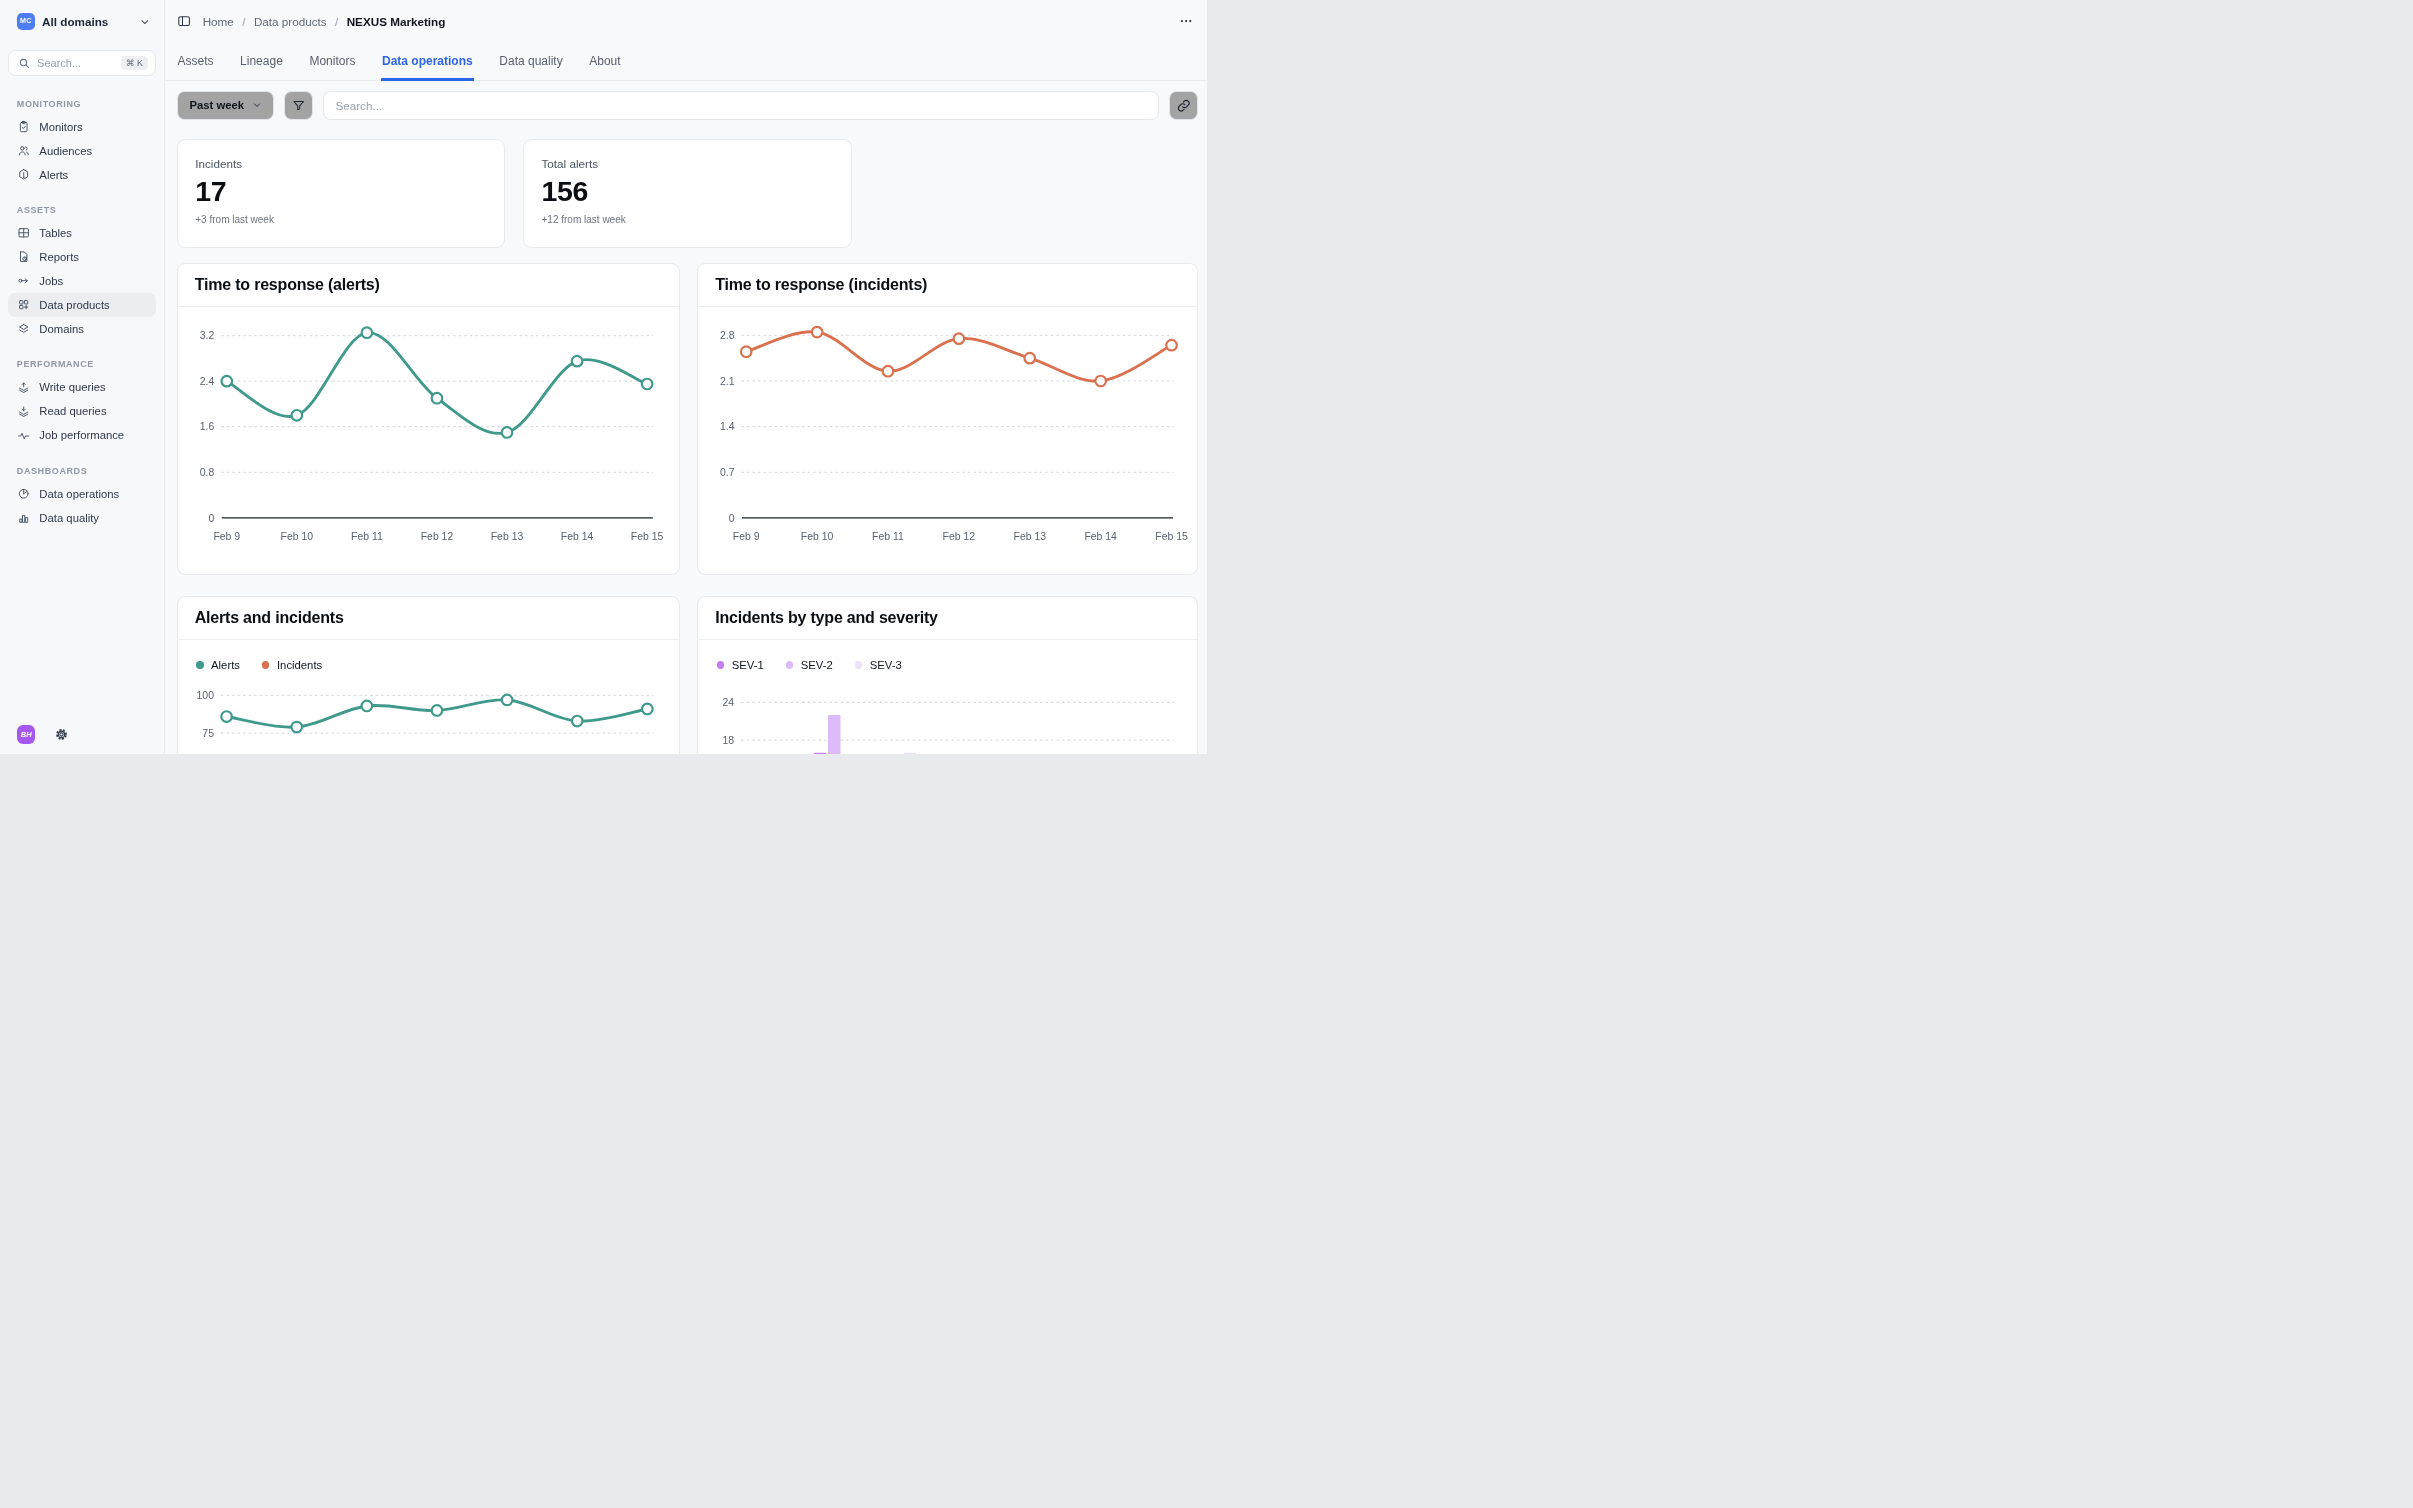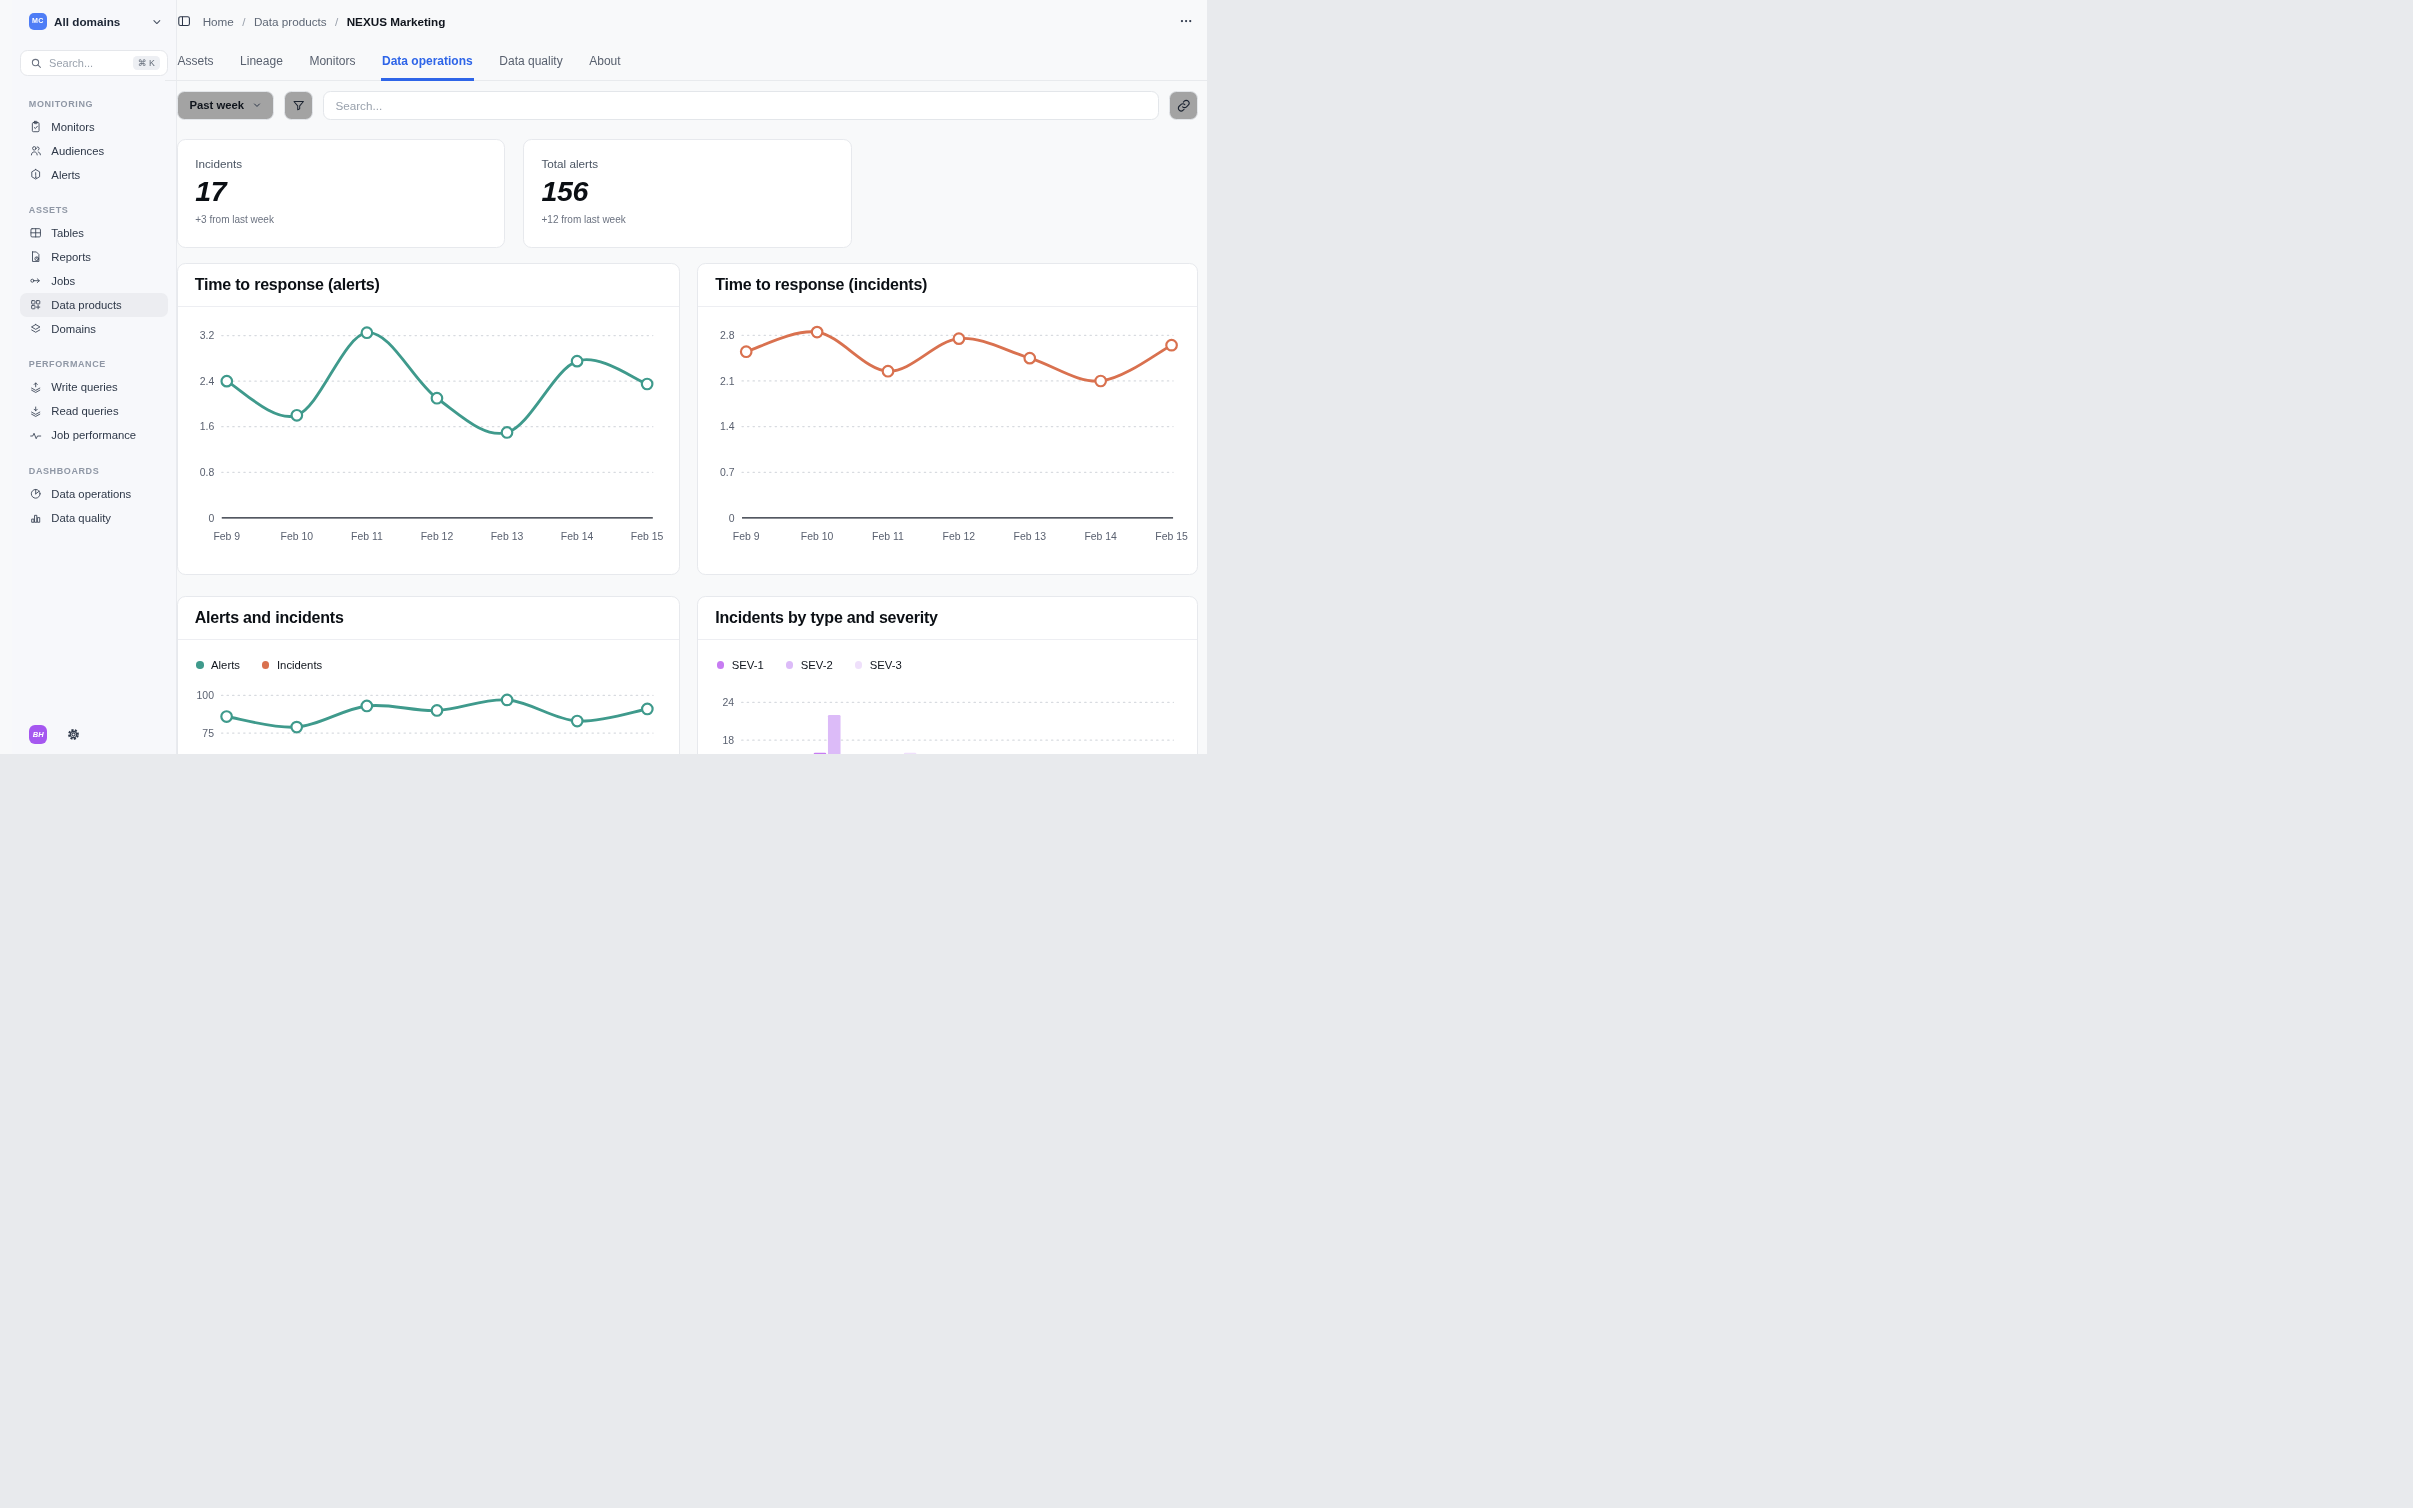--- a/index.html
+++ b/index.html
@@ -1,21 +1,21 @@
 <!DOCTYPE html>
 <html style="font-size:13.4px"><head>
 <meta charset="utf-8">
 <style>
   * { margin:0; padding:0; box-sizing:border-box; }
   html,body { background:#e8eaed; }
   body { font-family:"Liberation Sans", sans-serif; }
   .app { position:relative; width:1207px; height:754px; overflow:hidden; background:#f8f9fa; color:#10151d; }
 
   
-  .sidebar { position:absolute; left:12px; top:0; bottom:0; width:165px; background:#f7f8fb; border-right:0.8px solid #e9ebef; }
+  .sidebar { position:absolute; left:0; top:0; bottom:0; width:165px; background:#f7f8fb; border-right:0.8px solid #e9ebef; }
   .ws-row { display:flex; align-items:center; gap:7.5px; padding:12.6px 13.4px 0 17px; }
   .ws-avatar { width:17.6px; height:17.6px; border-radius:5px; display:flex; align-items:center; justify-content:center;
                font-size:7.1px; font-weight:700; color:#fff; letter-spacing:0.3px; flex:0 0 auto; }
   .ws-name { font-size:11.7px; font-weight:600; color:#1c2534; flex:1; }
   .ws-chevron { color:#475162; display:flex; }
   .side-search { margin:20px 8.4px 0 8.4px; height:26px; background:#fff; border:0.8px solid #e5e7eb; border-radius:7.5px;
                  display:flex; align-items:center; padding:0 6.7px 0 8.4px; gap:6.7px; cursor:text; }
   .side-search .ph { flex:1; font-size:11px; color:#9aa2ad; }
   .kbd { background:#edeff3; border-radius:4.2px; padding:2.1px 5px; font-size:8.8px; color:#626b78; white-space:nowrap; }
   .nav { padding:0 8.4px; }
@@ -53,21 +53,21 @@
   .range-btn { padding:0 11.7px; gap:7.5px; font-size:11.3px; font-weight:600; color:#10151d; }
   .icon-btn { width:28.5px; flex:0 0 auto; color:#1b2330; }
   .search-input { flex:1; height:28.5px; background:#fff; border:0.8px solid #e3e6ea; border-radius:7.5px;
                   padding:0 11.7px; font-size:11.7px; font-family:inherit; color:#10151d; outline:none; }
   .search-input::placeholder { color:#9aa2ad; }
 
   .stats { margin-top:19px; display:grid; grid-template-columns:repeat(3,1fr); gap:17.6px; }
   .card { background:#fff; border:0.8px solid #e7e9ed; border-radius:8.4px; }
   .stat-card { height:109px; padding:17px 17.6px; }
   .stat-label { font-size:11.7px; color:#4b5563; }
-  .stat-value { margin-top:7.5px; font-size:28.5px; font-weight:800; color:#0b0f14; letter-spacing:-0.4px; line-height:1.05;font-style:italic; }
+  .stat-value { margin-top:7.5px; font-size:28.5px; font-weight:800; color:#0b0f14; letter-spacing:-0.4px; line-height:1.05; }
   .stat-delta { margin-top:7.5px; font-size:10px; color:#6b7280; }
 
   .charts-row { margin-top:15px; display:grid; grid-template-columns:503px 1fr; gap:17.6px; }
   .charts-row.bottom { margin-top:21px; }
   .chart-card { overflow:hidden; }
   .charts-row:not(.bottom) .chart-card { height:312px; }
   .charts-row.bottom .chart-card { height:335px; }
   .chart-head { height:43px; display:flex; align-items:center; padding:1.7px 17px 0; border-bottom:0.8px solid #edeef2; }
   .chart-title { font-size:16px; font-weight:700; color:#0b0f14; letter-spacing:-0.2px; }
   .legend { height:39px; display:flex; align-items:center; gap:22px; padding:11.7px 18.4px 0; }

